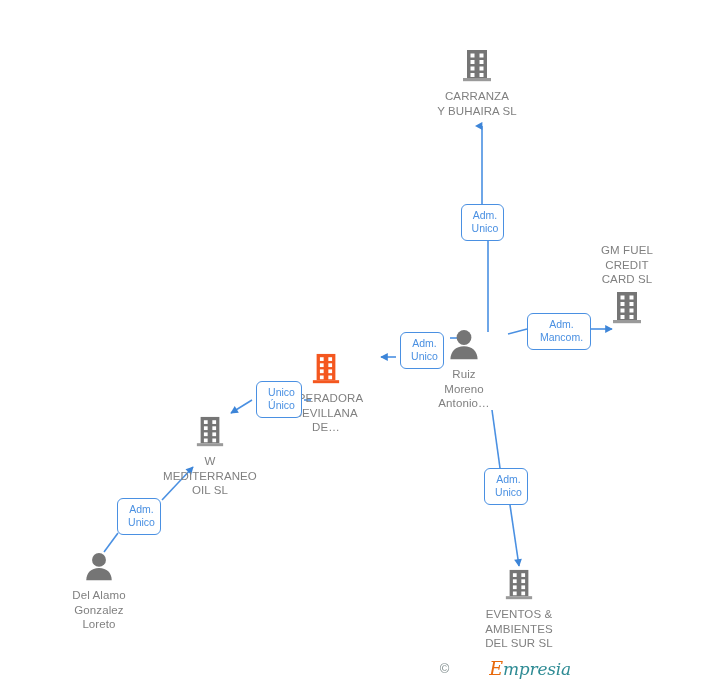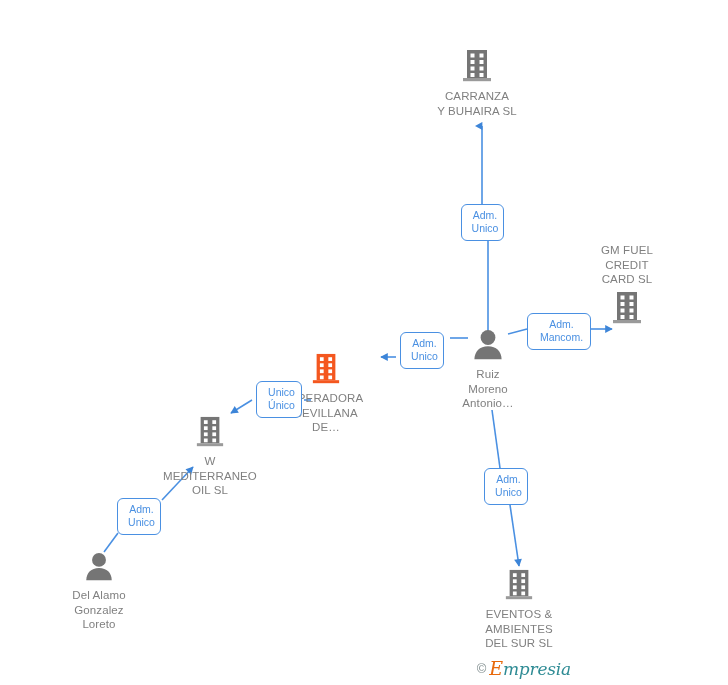--- a/index.html
+++ b/index.html
@@ -45,20 +45,21 @@
     display:flex;align-items:center;gap:3px;
     font-size:15px;
   }
   .watermark .cmark{color:#7f8c8d;font-size:13px;}
   .watermark .brand{
     font-family:"DejaVu Serif", serif;
     font-style:italic;
     font-size:17px;
     color:#2e8b94;
     letter-spacing:-0.2px;
+    margin-left:37px;
   }
   .watermark .brand .cap{color:#e8690b;font-size:19px;}
 </style>
 </head>
 <body>
 
 <div id="canvas">
 
   <svg class="edges" viewBox="0 0 728 685" xmlns="http://www.w3.org/2000/svg">
     <defs>
@@ -138,21 +139,21 @@
             <rect x="18.5" y="12" width="4" height="4"></rect>
           <rect x="9.5" y="18.5" width="4" height="4"></rect>
             <rect x="18.5" y="18.5" width="4" height="4"></rect>
           <rect x="9.5" y="25" width="4" height="4"></rect>
             <rect x="18.5" y="25" width="4" height="4"></rect>
         </g>
       </svg>
     </span>
   </div>
 
-  <div class="node" style="left:446px;top:328px;width:84px;">
+  <div class="node" style="left:422px;top:328px;width:84px;">
     <span class="ico">
       <svg width="34" height="32" viewBox="0 0 34 32" xmlns="http://www.w3.org/2000/svg">
         <circle cx="17" cy="9.5" r="7.4" fill="#757575"></circle>
         <path d="M17 18.2 C8.6 18.2 3.6 23.4 3.4 31.2 L30.6 31.2 C30.4 23.4 25.4 18.2 17 18.2 Z" fill="#757575"></path>
       </svg>
     </span>
     <span class="caption">Ruiz
 Moreno
 Antonio…</span>
   </div>

